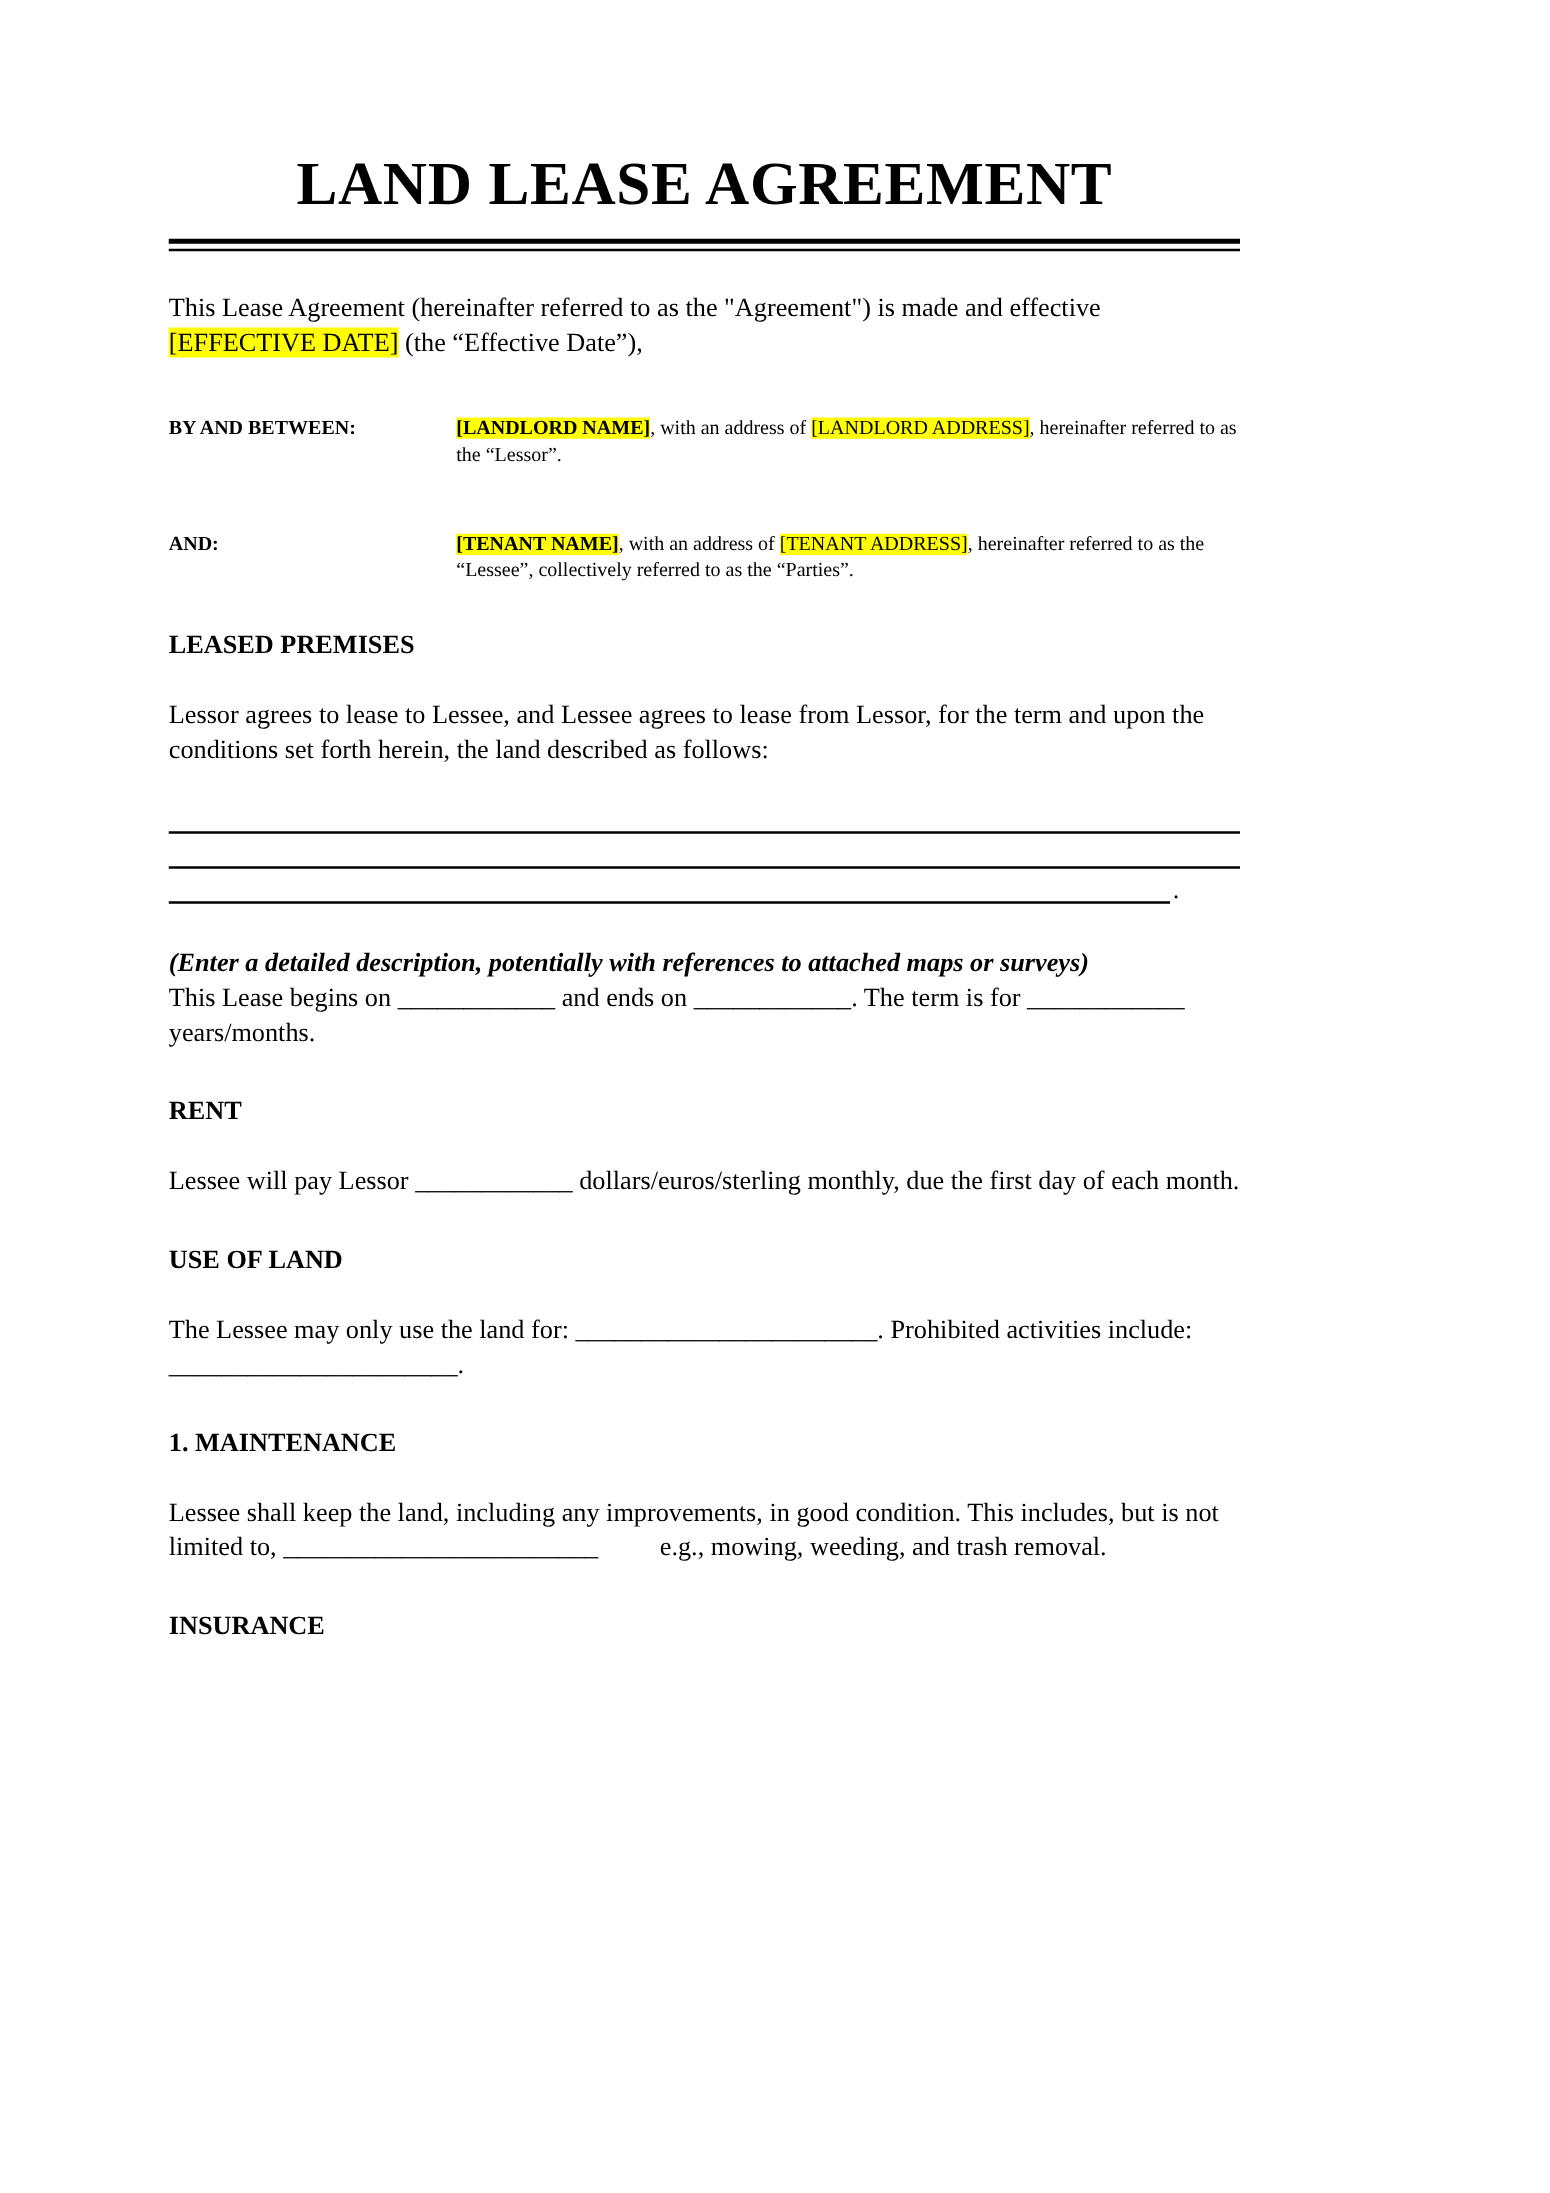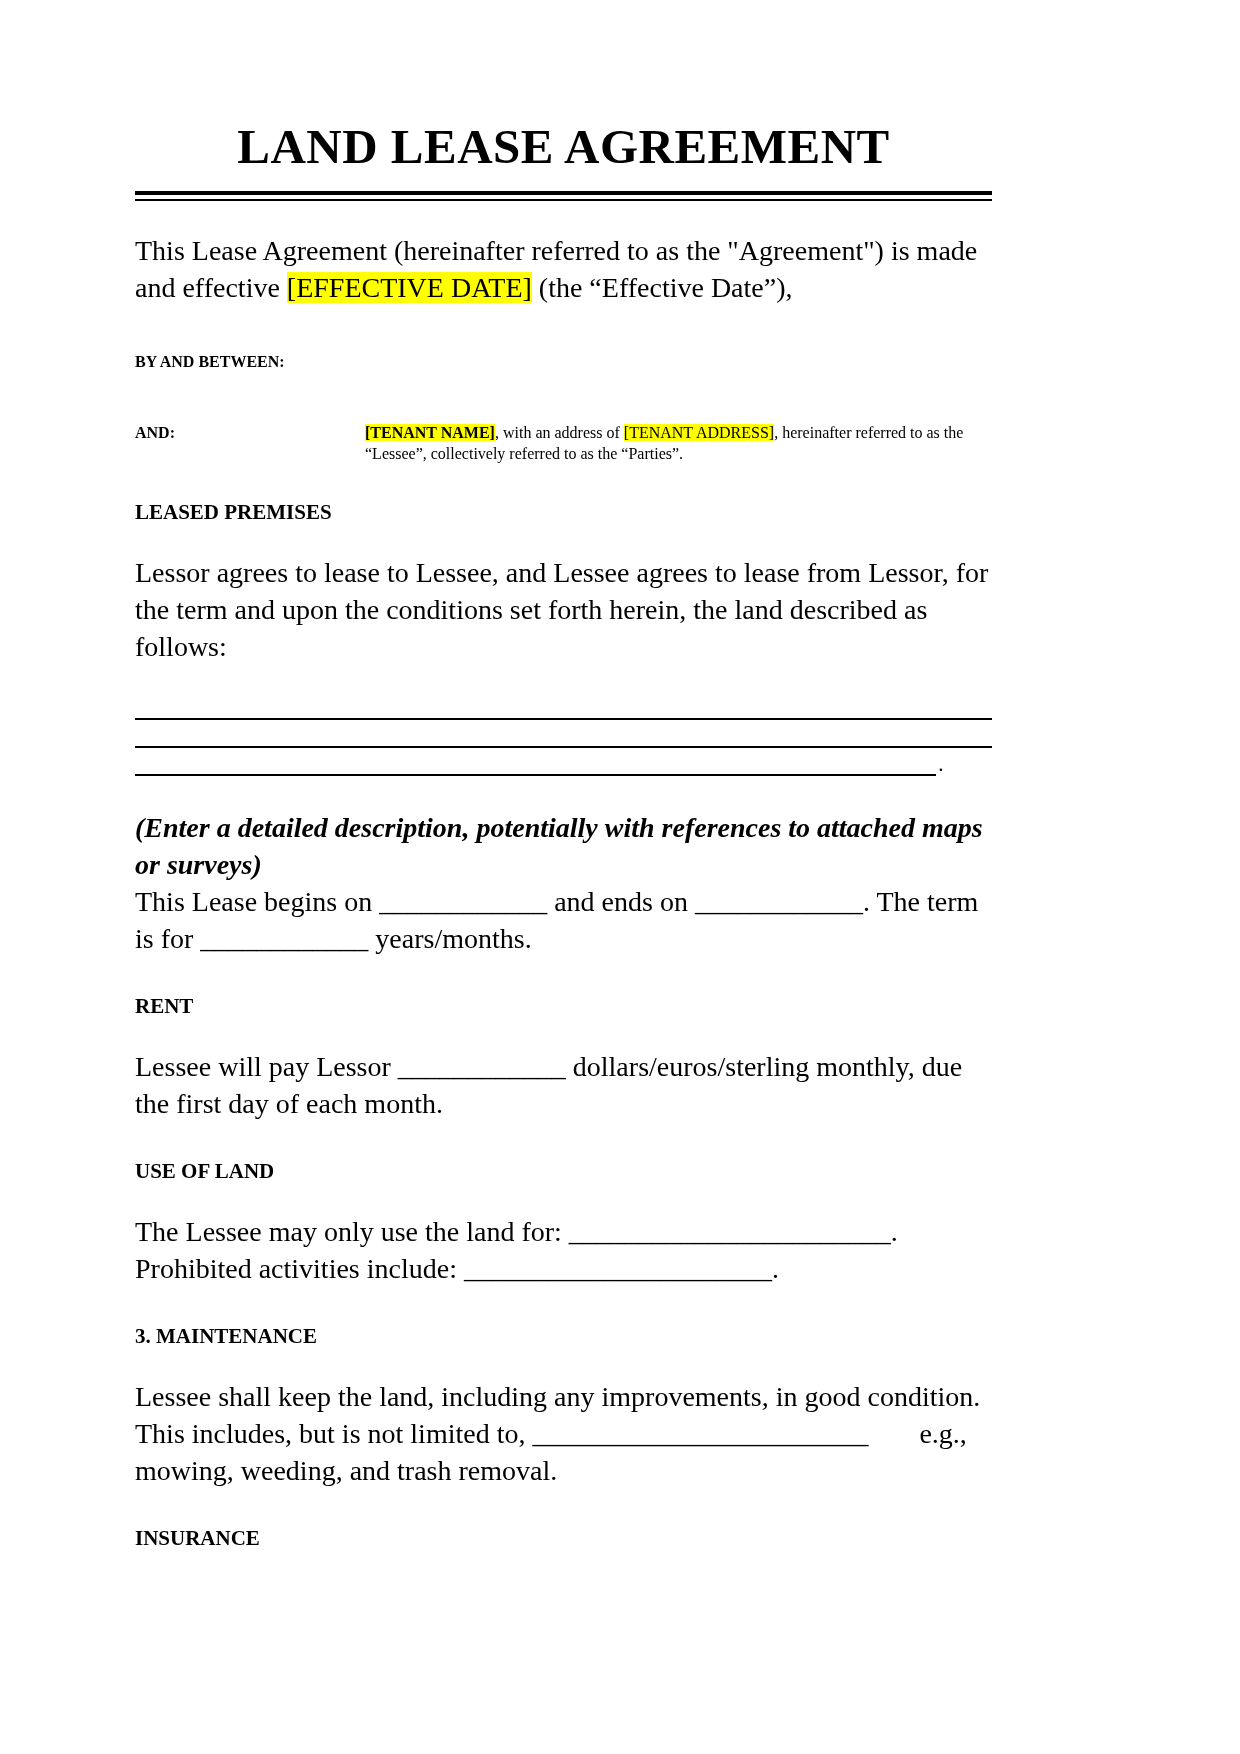--- a/index.html
+++ b/index.html
@@ -31,21 +31,21 @@
     letter-spacing: 0.5px;
     margin: 0 0 16px 0;
   }
   .title-rule {
     height: 4px;
     border-top: 4px solid #000;
     border-bottom: 2px solid #000;
     margin: 0 0 32px 0;
   }
   .para {
-    font-size: 28px;
+    font-size: 21px;
     line-height: 1.32;
     margin: 0;
   }
   .intro {
     margin-bottom: 44px;
   }
   .party-row {
     display: grid;
     grid-template-columns: 230px 1fr;
     font-size: 16px;
@@ -93,20 +93,21 @@
 <div class="page">
   <div class="content">
 
     <h1 class="title">LAND LEASE AGREEMENT</h1>
     <div class="title-rule"></div>
 
     <p class="para intro"><span>This Lease Agreement (hereinafter referred to as the "Agreement") is made and effective </span><span style="background-color: rgb(255, 255, 0);">[EFFECTIVE DATE]</span><span> (the “Effective Date”),</span></p>
 
     <div class="party-row">
       <div class="party-label">BY AND BETWEEN:</div>
+      <div class="party-text"><span style="font-weight: bold; background-color: rgb(255, 255, 0);">[LANDLORD NAME]</span><span>, with an address of </span><span style="background-color: rgb(255, 255, 0);">[LANDLORD ADDRESS]</span><span>, hereinafter referred to as the “Lessor”.</span></div>
     </div>
 
     <div class="party-row last">
       <div class="party-label">AND:</div>
       <div class="party-text"><span style="font-weight: bold; background-color: rgb(255, 255, 0);">[TENANT NAME]</span><span>, with an address of </span><span style="background-color: rgb(255, 255, 0);">[TENANT ADDRESS]</span><span>, hereinafter referred to as the “Lessee”, collectively referred to as the “Parties”.</span></div>
     </div>
 
     <h2 class="heading">LEASED PREMISES</h2>
     <p class="para"><span>Lessor agrees to lease to Lessee, and Lessee agrees to lease from Lessor, for the term and upon the conditions set forth herein, the land described as follows:</span></p>
 
@@ -122,19 +123,19 @@
     <p class="para note"><span style="font-style: italic;">(Enter a detailed description, potentially with references to attached maps or surveys)</span></p>
 
     <p class="para"><span>This Lease begins on ____________ and ends on ____________. The term is for ____________ years/months.</span></p>
 
     <h2 class="heading">RENT</h2>
     <p class="para"><span>Lessee will pay Lessor ____________ dollars/euros/sterling monthly, due the first day of each month.</span></p>
 
     <h2 class="heading">USE OF LAND</h2>
     <p class="para"><span>The Lessee may only use the land for: _______________________. Prohibited activities include: ______________________.</span></p>
 
-    <h2 class="heading">3. MAINTENANCE</h2>
+    <h2 class="heading">1. MAINTENANCE</h2>
     <p class="para"><span>Lessee shall keep the land, including any improvements, in good condition. This includes, but is not limited to, ________________________ </span><span style=" margin-left: 44px;">e.g., mowing, weeding, and trash removal.</span></p>
 
     <h2 class="heading">INSURANCE</h2>
 
   </div>
 </div>
 
 </body></html>

